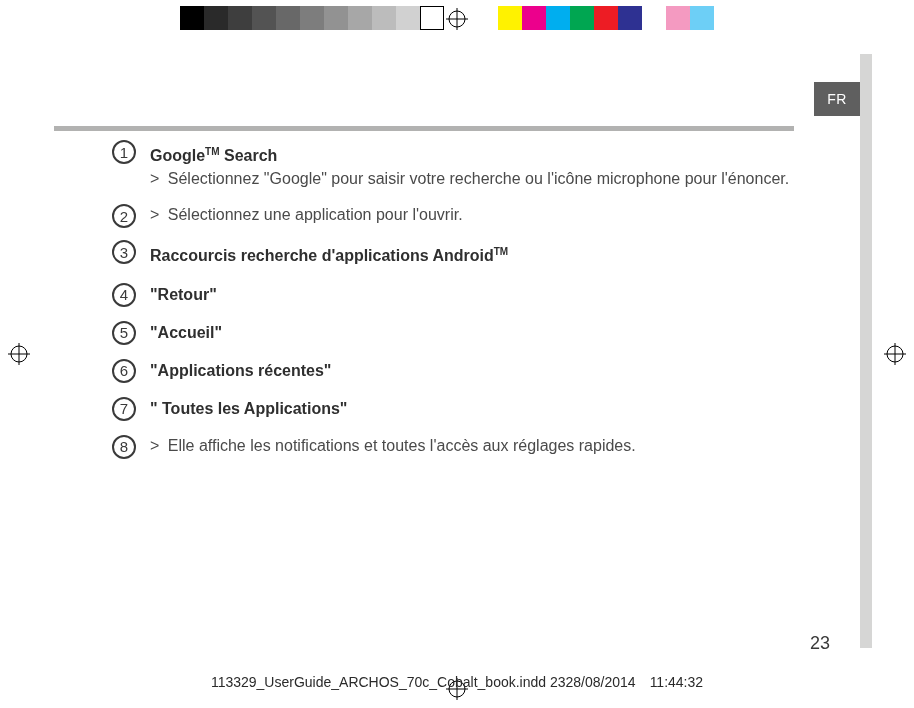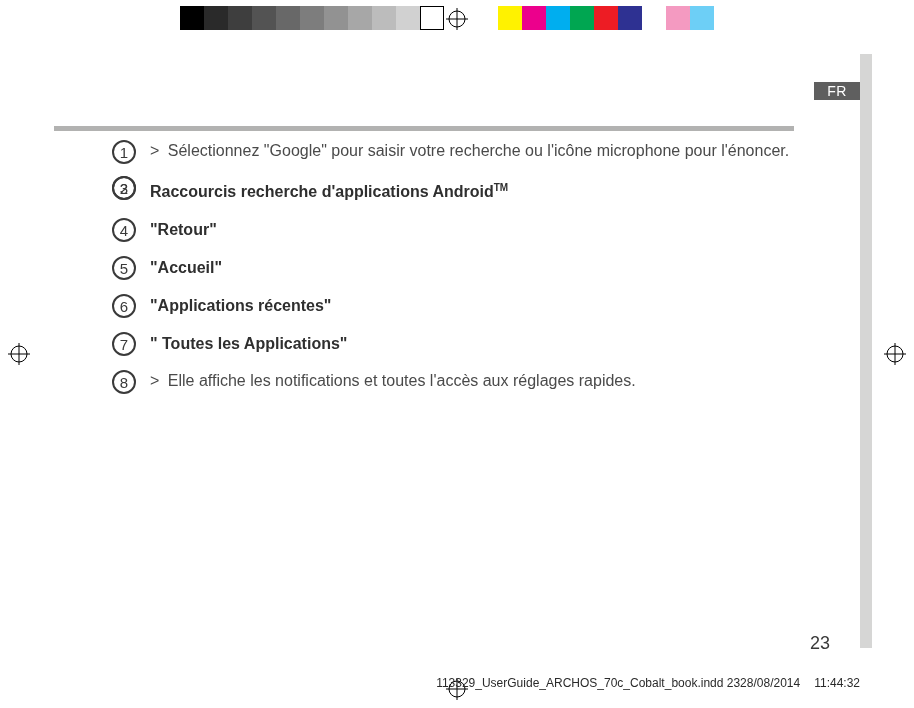--- a/index.html
+++ b/index.html
@@ -15,39 +15,39 @@
   
   .reg { position: absolute; width: 22px; height: 22px; }
   .reg svg { width: 100%; height: 100%; display:block; }
   .reg-top    { top: 8px; left: 50%; transform: translateX(-50%); }
   .reg-bottom { bottom: 8px; left: 50%; transform: translateX(-50%); }
   .reg-left   { top: 50%; left: 8px; transform: translateY(-50%); }
   .reg-right  { top: 50%; right: 8px; transform: translateY(-50%); }
 
   
   .right-col { position: absolute; top: 54px; right: 42px; width: 12px; bottom: 60px; background: #d6d6d5; }
-  .lang-tab  { position: absolute; top: 82px; right: 54px; width: 46px; height: 18px; background: #5f5f5f; color: #fff; font-size: 14px; display:flex; align-items:center; justify-content:center; font-weight:400; letter-spacing:0.5px; }
+  .lang-tab  { position: absolute; top: 82px; right: 54px; width: 46px; height: 34px; background: #5f5f5f; color: #fff; font-size: 14px; display:flex; align-items:center; justify-content:center; font-weight:400; letter-spacing:0.5px; }
 
   
   .rule { position: absolute; top: 126px; left: 54px; width: 740px; height: 5px; background: #b2b2b1; }
 
   
   .content { position: absolute; top: 140px; left: 112px; width: 680px; }
   .item { position: relative; padding-left: 38px; margin-bottom: 14px; }
   .num-circle { position: absolute; left: 0; top: 0; width: 24px; height: 24px; border: 2px solid #3a3a3a; border-radius: 50%; display:flex; align-items:center; justify-content:center; font-size: 15px; font-weight: 400; color:#3a3a3a; }
   .title { font-weight: 700; font-size: 16px; line-height: 24px; color: #2f2f2f; }
   .tm { font-size: 10px; vertical-align: super; }
   .desc { font-size: 16px; line-height: 22px; color: #4a4a4a; }
   .desc .gt { color: #4a4a4a; margin-right: 4px; }
 
   
   .pagenum { position: absolute; bottom: 54px; right: 84px; font-size: 18px; color: #3a3a3a; }
 
   
-  .footer { position: absolute; bottom: 18px; left: 54px; right: 54px; display:flex; justify-content:flex-end; font-size: 12px; color: #2a2a2a; font-family: Arial, sans-serif; }
+  .footer { position: absolute; bottom: 18px; left: 54px; right: 54px; display:flex; justify-content:center; font-size: 14px; color: #2a2a2a; font-family: Arial, sans-serif; }
   .footer .ts { display:flex; gap:14px; }
 </style>
 </head>
 <body>
 
 <div class="page">
 
   <div class="color-bar left">
       <div class="swatch" style="background: rgb(0, 0, 0);"></div>
       <div class="swatch" style="background: rgb(42, 42, 42);"></div>
@@ -104,24 +104,26 @@
   </div>
 
   <div class="right-col"></div>
   <div class="lang-tab">FR</div>
 
   <div class="rule"></div>
 
   <div class="content">
       <div class="item">
         <div class="num-circle">1</div>
+        <div class="title"><span>Google</span><span class="tm">TM</span><span> Search</span></div>
         <div class="desc"><span class="gt">&gt;</span><span> Sélectionnez "Google" pour saisir votre recherche ou l'icône microphone pour l'énoncer.</span></div>
       </div>
       <div class="item">
         <div class="num-circle">2</div>
+        <div class="desc"><span class="gt">&gt;</span><span> Sélectionnez une application pour l'ouvrir.</span></div>
       </div>
       <div class="item">
         <div class="num-circle">3</div>
         <div class="title"><span>Raccourcis recherche d'applications Android</span><span class="tm">TM</span></div>
       </div>
       <div class="item">
         <div class="num-circle">4</div>
         <div class="title"><span>"Retour"</span></div>
       </div>
       <div class="item">

